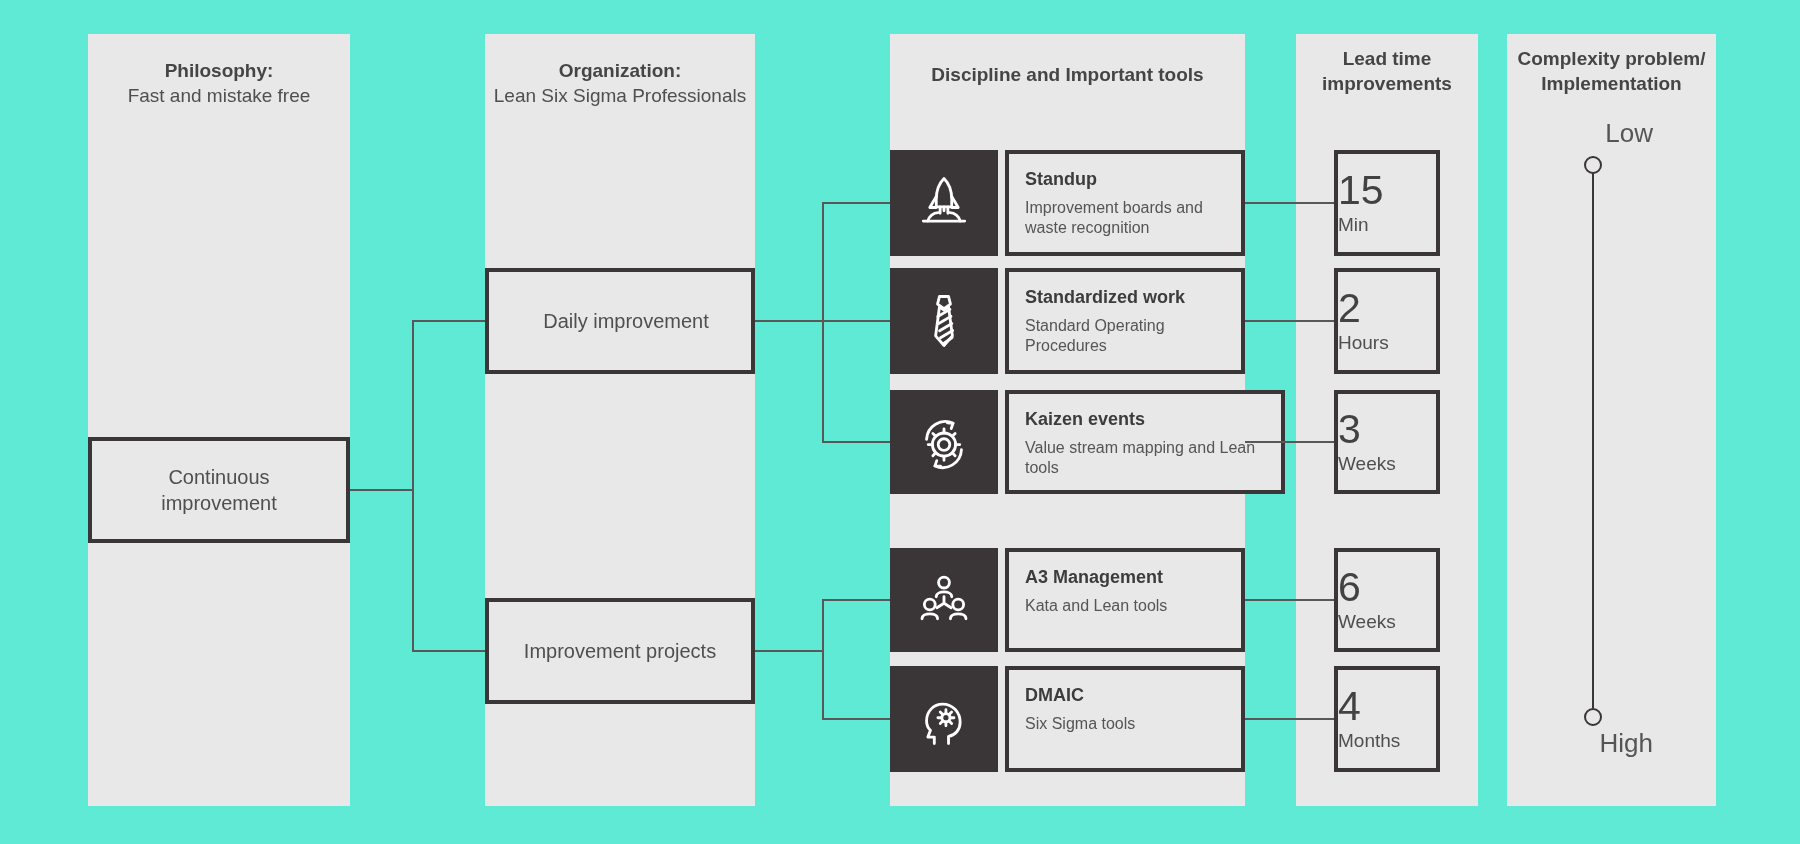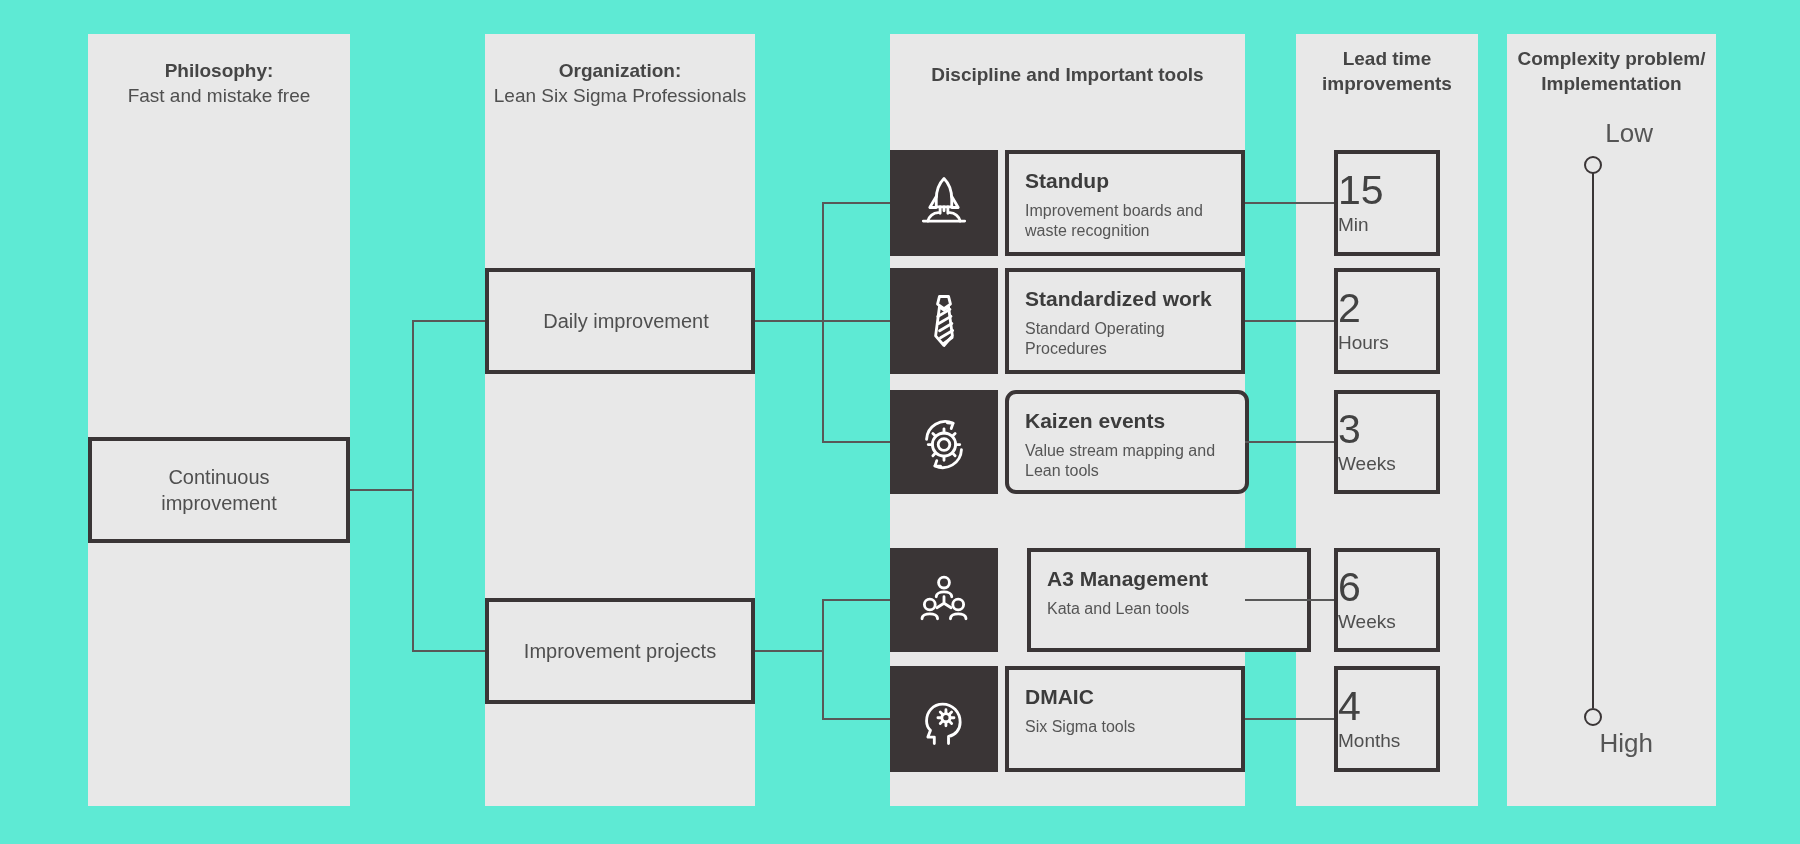--- a/index.html
+++ b/index.html
@@ -17,21 +17,21 @@
     box-sizing:border-box;display:flex;align-items:center;justify-content:center;
     color:#4f4f4f;font-size:20px;text-align:center;white-space:pre-line;line-height:1.3;}
 
   .icon-box{position:absolute;background:#3a3536;box-sizing:border-box;
     display:flex;align-items:center;justify-content:center;}
   .icon-box svg{width:62px;height:62px;stroke:#ffffff;fill:none;
     stroke-width:2.2;stroke-linecap:round;stroke-linejoin:round;}
 
   .tool-box{position:absolute;background:#e8e8e8;border:4px solid #3a3536;
     box-sizing:border-box;padding:13px 16px;}
-  .tool-title{font-size:21px;font-weight:bold;color:#3c3c3c;margin:2px 0 8px 0;}
+  .tool-title{font-size:18px;font-weight:bold;color:#3c3c3c;margin:2px 0 8px 0;}
   .tool-desc{font-size:16px;color:#555555;line-height:1.22;}
 
   .lead-box{position:absolute;background:#e8e8e8;border:4px solid #3a3536;
     box-sizing:border-box;display:flex;flex-direction:column;
     justify-content:center;}
   .lead-value{font-size:41px;color:#424242;line-height:1.0;}
   .lead-unit{font-size:19px;color:#4f4f4f;margin-top:3px;}
 
   .hline{position:absolute;height:2px;background:#585858;}
   .vline{position:absolute;width:2px;background:#585858;}
@@ -122,41 +122,41 @@
     <svg viewBox="0 0 48 48">
       <circle cx="24" cy="26" r="4.5"></circle>
       <circle cx="24" cy="26" r="9"></circle>
       <path d="M24 17 L24 13.8 M30.4 19.6 L32.6 17.4 M33 26 L36.2 26 M30.4 32.4 L32.6 34.6 M24 35 L24 38.2 M17.6 32.4 L15.4 34.6 M15 26 L11.8 26 M17.6 19.6 L15.4 17.4"></path>
       <path d="M10.5 22 A14.5 14.5 0 0 1 31 9.5"></path>
       <path d="M31 9.5 L26.6 9.2 M31 9.5 L29.6 13.6"></path>
       <path d="M37.5 30 A14.5 14.5 0 0 1 17 42.5"></path>
       <path d="M17 42.5 L21.4 42.8 M17 42.5 L18.4 38.4"></path>
     </svg>
   </div>
-  <div class="tool-box" style="left:1005px;top:390px;width:244px;height:104px;border-radius:11px;">
+  <div class="tool-box" style="left:1005px;top:390px;width:280px;height:104px;">
     <div class="tool-title">Kaizen events</div>
     <div class="tool-desc">Value stream mapping and Lean tools</div>
   </div>
   <div class="lead-box" style="left:1334px;top:390px;width:106px;height:104px;">
     <div class="lead-value">3</div>
     <div class="lead-unit">Weeks</div>
   </div>
 
   <div class="icon-box" style="left:890px;top:548px;width:108px;height:104px;">
     <svg viewBox="0 0 48 48">
       <circle cx="24" cy="10.5" r="4.2"></circle>
       <path d="M18 21.5 C18 16.5 30 16.5 30 21.5"></path>
       <circle cx="13" cy="27.5" r="4.2"></circle>
       <path d="M7 38.5 C7 33.5 19 33.5 19 38.5"></path>
       <circle cx="35" cy="27.5" r="4.2"></circle>
       <path d="M29 38.5 C29 33.5 41 33.5 41 38.5"></path>
       <path d="M24 21.5 L24 26.5 M24 26.5 L18.5 30 M24 26.5 L29.5 30"></path>
     </svg>
   </div>
-  <div class="tool-box" style="left:1005px;top:548px;width:284px;height:104px;margin-left:22px;">
+  <div class="tool-box" style="left:1005px;top:548px;width:240px;height:104px;">
     <div class="tool-title">A3 Management</div>
     <div class="tool-desc">Kata and Lean tools</div>
   </div>
   <div class="lead-box" style="left:1334px;top:548px;width:106px;height:104px;">
     <div class="lead-value">6</div>
     <div class="lead-unit">Weeks</div>
   </div>
 
   <div class="icon-box" style="left:890px;top:666px;width:108px;height:106px;">
     <svg viewBox="0 0 48 48">

